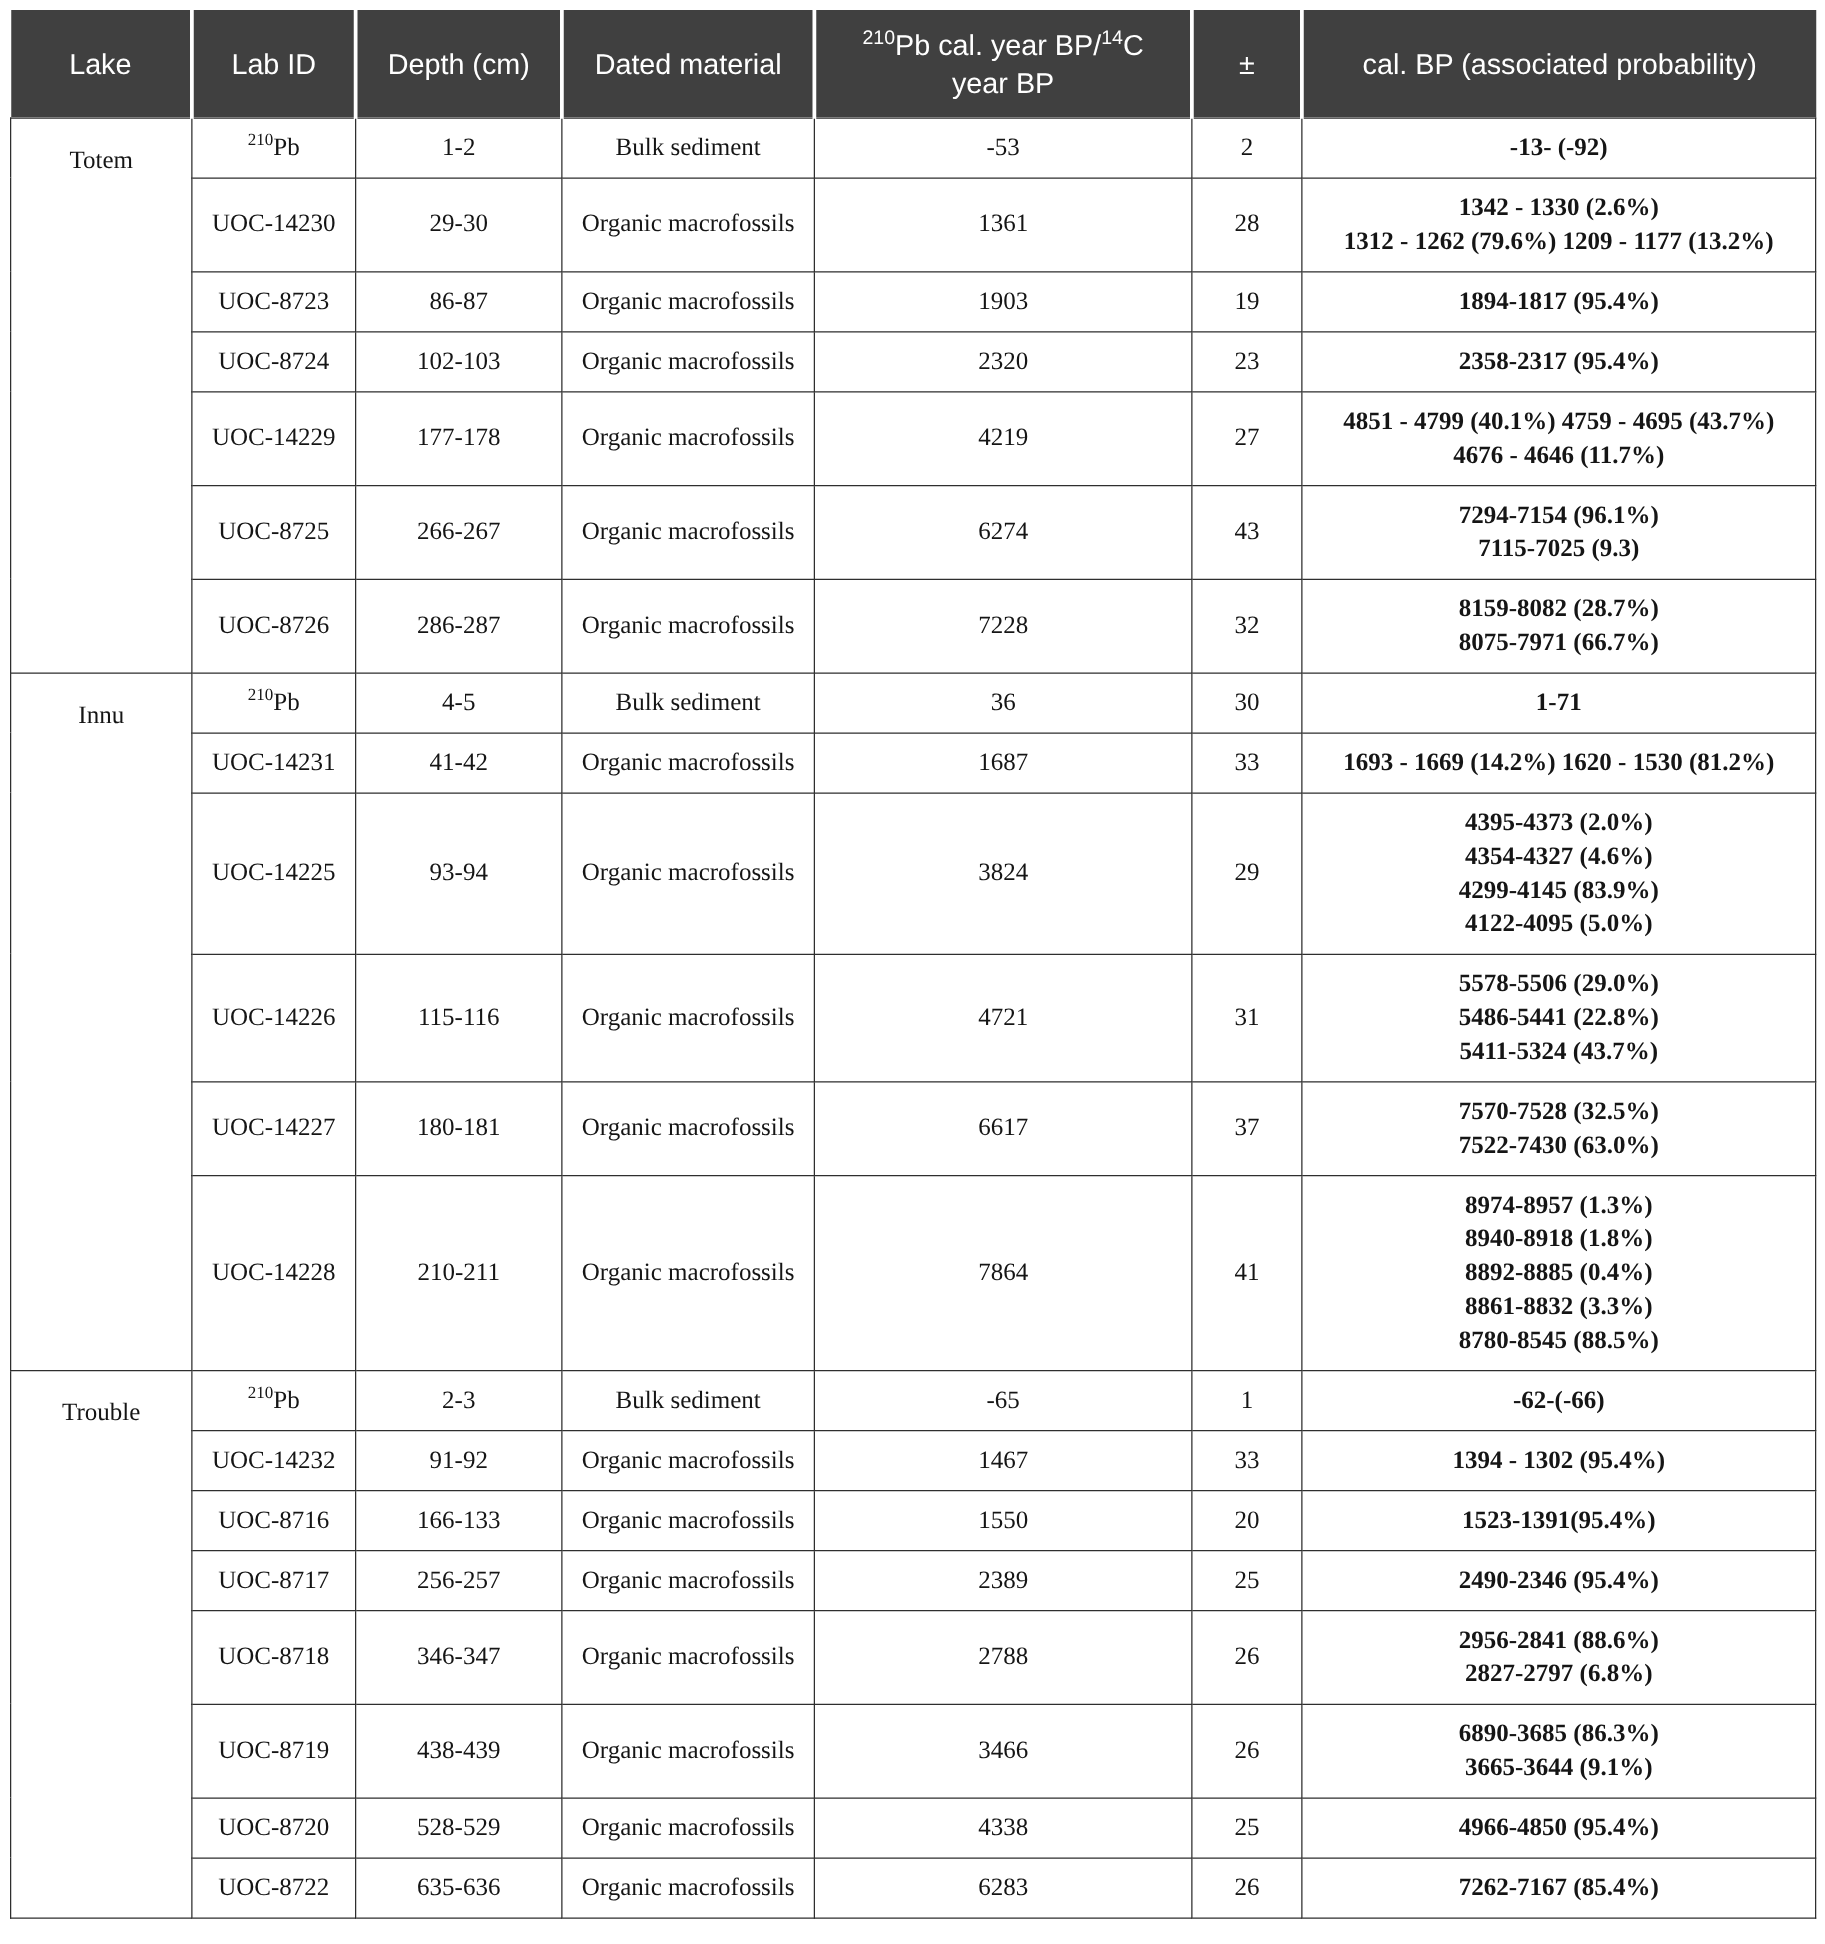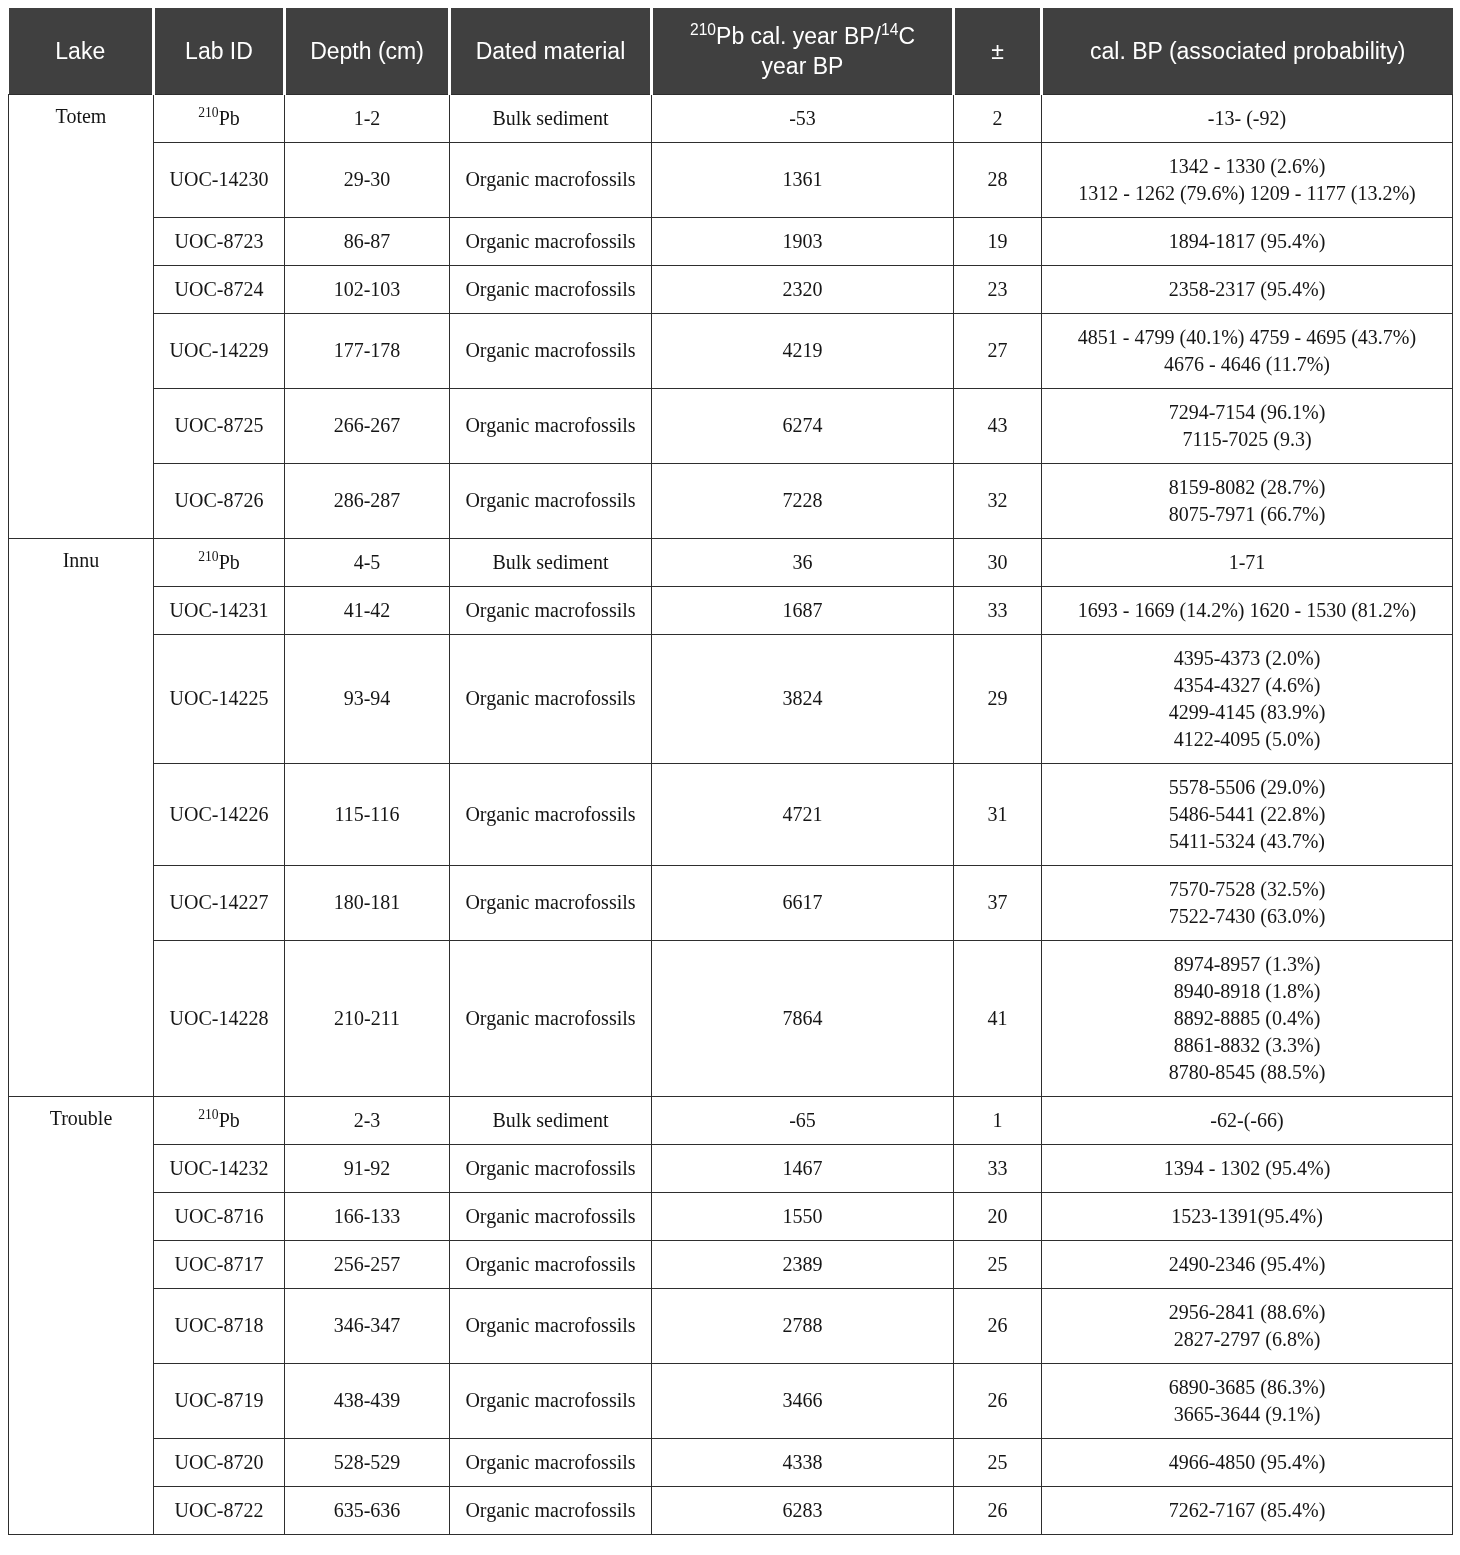--- a/index.html
+++ b/index.html
@@ -34,24 +34,24 @@
     font-size: 20px;
     color: #151515;
     text-align: center;
     vertical-align: middle;
     padding: 10px 10px;
     line-height: 27px;
     background: #ffffff;
   }
   td.lake-cell {
     vertical-align: top;
-    padding-top: 8px;
+    padding-top: 20px;
   }
   sup { font-size: 68%; line-height: 0; }
-  .calbp-line { text-align: center; }
+  .calbp-line { text-align: center; font-weight: bold; }
 </style>
 </head>
 <body>
 
 <div class="page">
   <table class="dating">
     <colgroup>
         <col style="width: 145px;">
         <col style="width: 131px;">
         <col style="width: 165px;">

